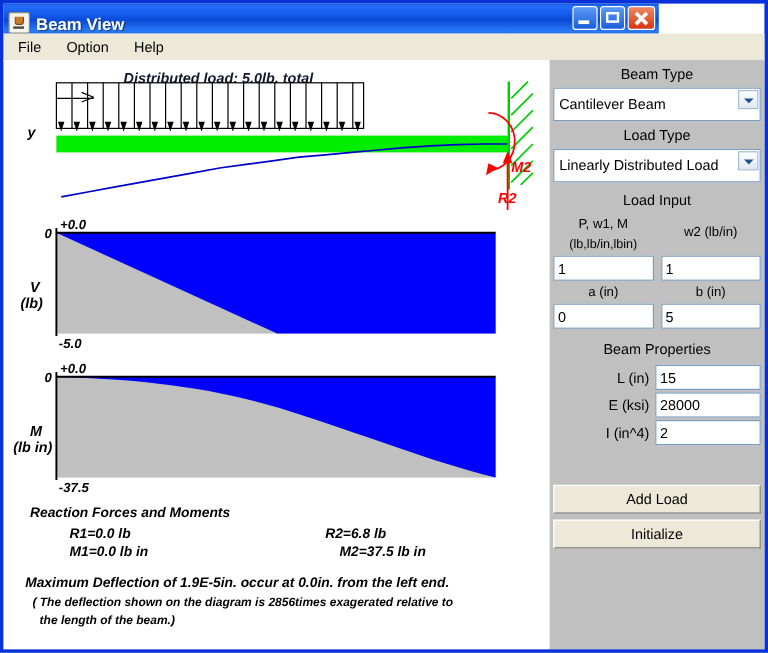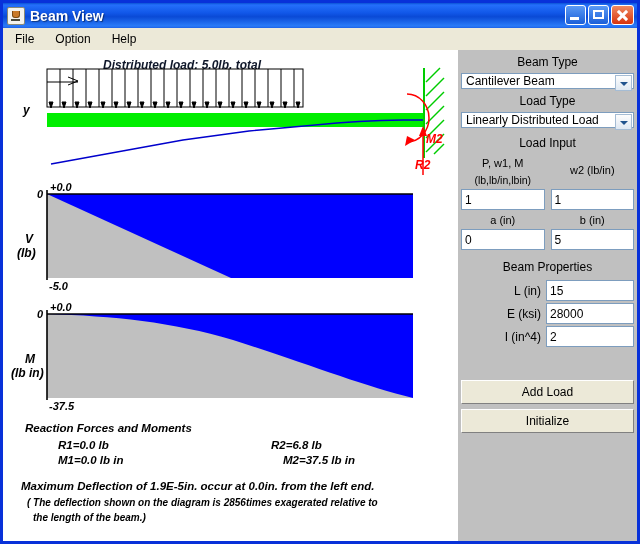--- a/index.html
+++ b/index.html
@@ -9,23 +9,23 @@
     background:#ffffff;
   }
   #app{
     position:relative;width:640px;height:544px;
     box-sizing:border-box;
     border:3px solid #0831d9;
     background:#ffffff;
   }
   
   .titlebar{
-    position:absolute;left:0;top:0;width:634px;height:25px;
+    position:absolute;left:0;top:0;width:546px;height:25px;
     background:linear-gradient(to bottom,#0a53d4 0%,#246ffb 8%,#1157e8 40%,#0a4ad6 55%,#2a7bf8 92%,#1d61e6 100%);
-    display:flex;align-items:center;
+    display:flex;align-items:flex-end;
   }
   .title-icon{
     width:16px;height:16px;margin-left:4px;margin-right:5px;
     background:#f4f4ee;border:1px solid #8a8a76;border-radius:2px;
     position:relative;flex:0 0 auto;
   }
   .title-icon:before{
     content:"";position:absolute;left:4px;top:3px;width:6px;height:6px;
     border:1px solid #7a4a12;border-top:none;border-radius:0 0 3px 3px;background:#c87a28;
   }
@@ -68,21 +68,21 @@
   }
   .right-pane{
     position:absolute;left:455px;top:47px;width:179px;height:491px;
     background:#c0c0c0;overflow:hidden;
   }
   
   .rp-label{
     text-align:center;font-size:12px;color:#000;padding:5px 0 4px 0;
   }
   .combo{
-    margin:0 3px;height:16px;background:#ffffff;border:1px solid #7d9dbe;
+    margin:0 3px;height:28px;background:#ffffff;border:1px solid #7d9dbe;
     display:flex;align-items:center;position:relative;box-sizing:border-box;
   }
   .combo span{font-size:12px;padding-left:4px;color:#000;white-space:nowrap;}
   .combo .arrow{
     position:absolute;right:1px;top:1px;width:17px;height:16px;
     background:linear-gradient(to bottom,#fdfdfd,#dfe8f2);border:1px solid #a5bcd4;
     box-sizing:border-box;
   }
   .combo .arrow:after{
     content:"";position:absolute;left:4px;top:6px;

